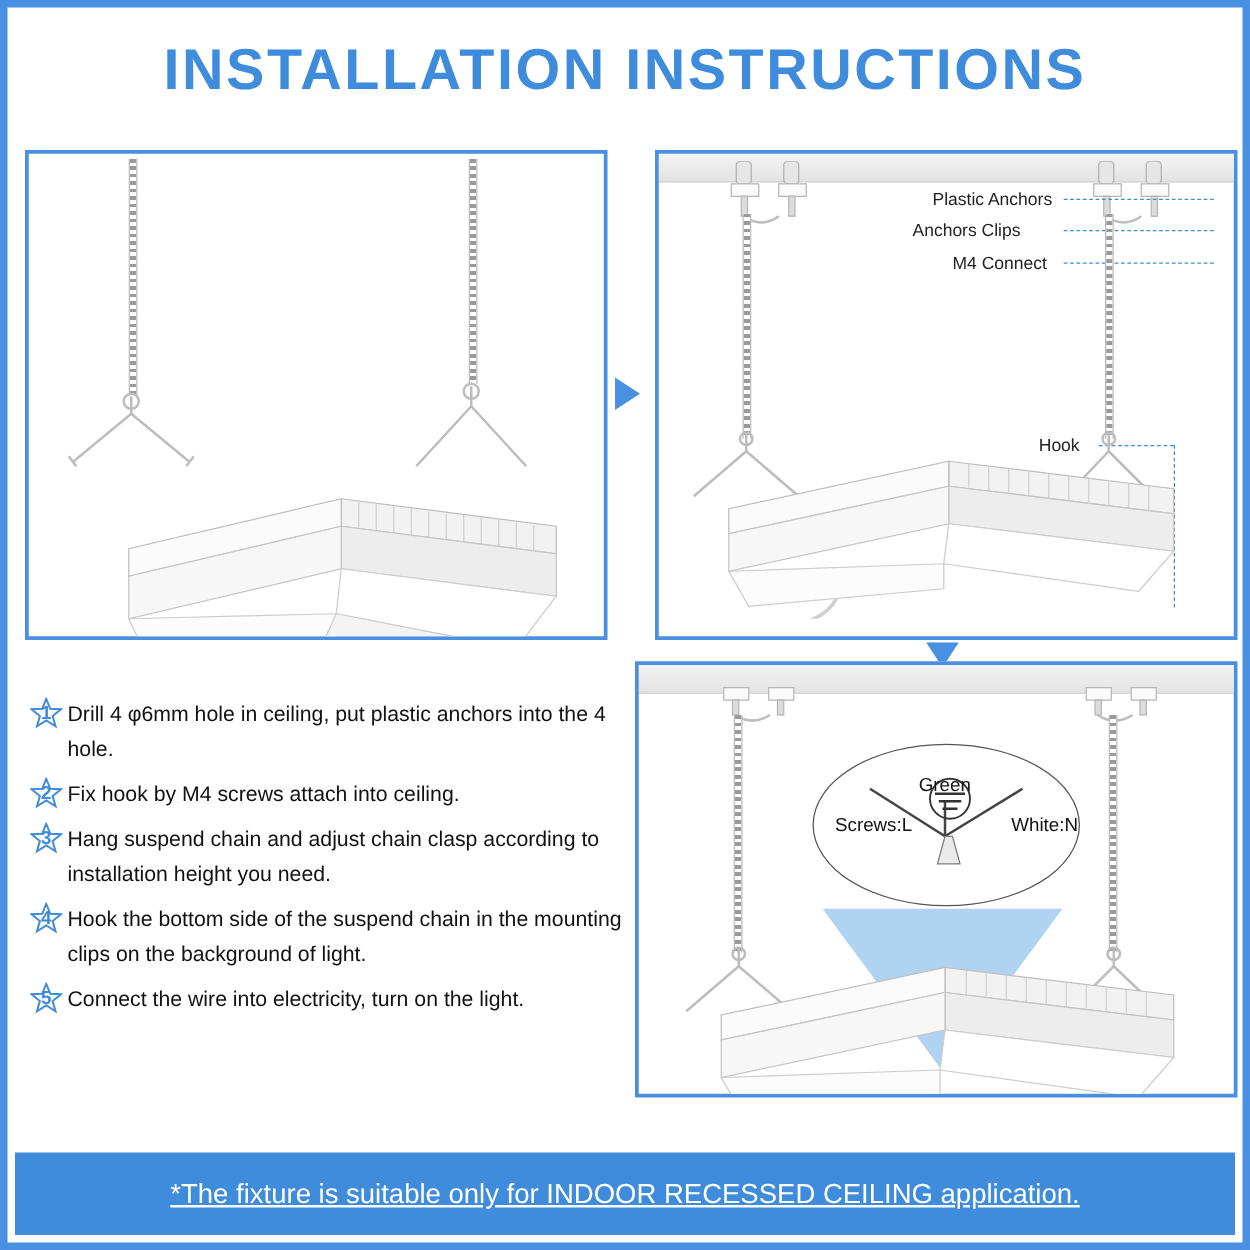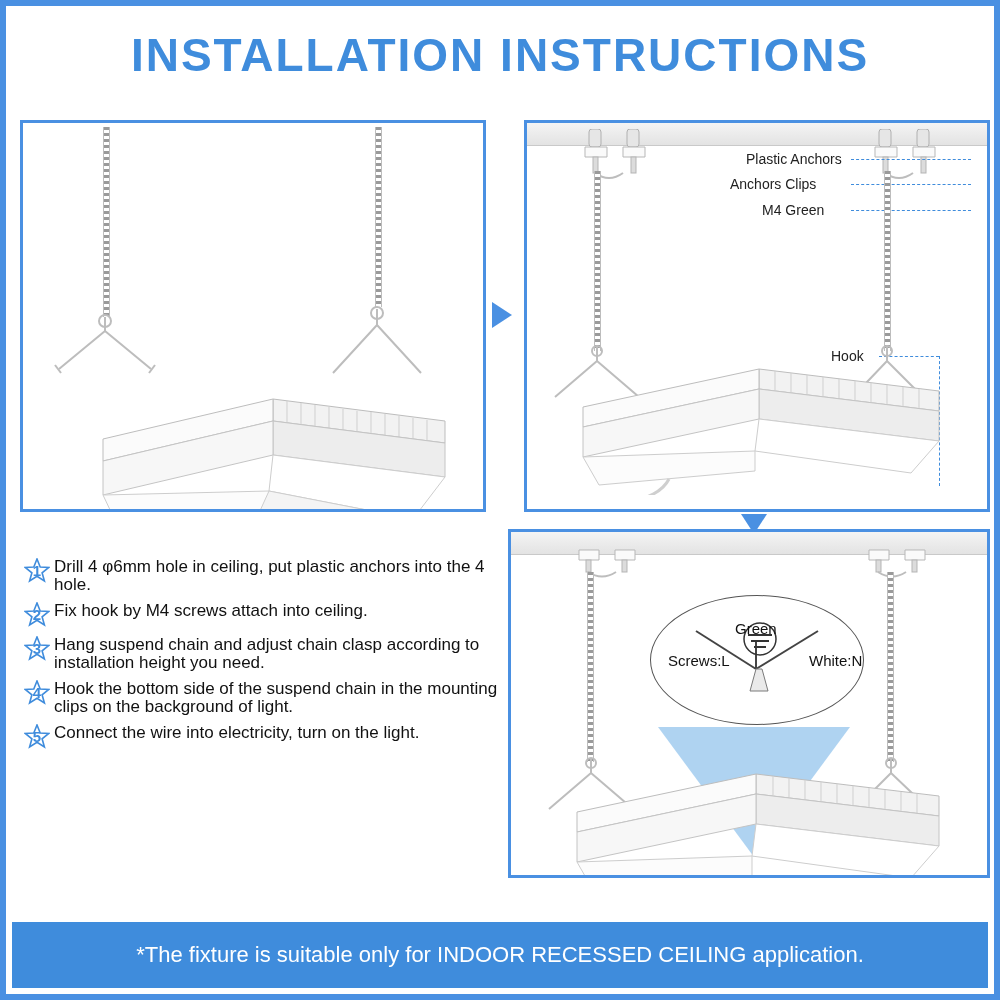--- a/index.html
+++ b/index.html
@@ -129,21 +129,21 @@
     font-size: 15px;
     font-weight: bold;
     line-height: 26px;
     text-align: center;
   }
   .badge svg { position: absolute; left: 0; top: 0; }
   .badge span { position: relative; z-index: 2; }
   .step-text {
     font-size: 17px;
     color: #111;
-    line-height: 18px;
+    line-height: 28px;
     font-family: "Liberation Sans", sans-serif;
   }
 
   
   .bubble {
     position: absolute;
     border: 1px solid #555;
     border-radius: 50%;
     background: #ffffff;
   }
@@ -169,20 +169,21 @@
     width: calc(100% - 12px);
     height: 66px;
     background: #3f8cdc;
     color: #ffffff;
     font-size: 22px;
     display: flex;
     align-items: center;
     justify-content: center;
     text-align: center;
     font-family: "Liberation Sans", sans-serif;
+    text-decoration: underline;
   }
 </style>
 </head>
 <body>
 
 <div class="page">
 
   <div class="title">INSTALLATION INSTRUCTIONS</div>
 
   <div class="panel" id="panel1">
@@ -259,21 +260,21 @@
       <rect x="64" y="28" width="5" height="16" fill="#dcdcdc" stroke="#b5b5b5"></rect>
       <path d="M28 44 q 14 10 28 0" stroke="#bdbdbd" stroke-width="2" fill="none"></path>
     </svg>
 
     <div class="callout" style="left:203px; top:28px;margin-left:16px;">Plastic Anchors</div>
     <div class="dashline" style="left:324px; top:36px; width:120px;"></div>
 
     <div class="callout" style="left:203px; top:53px;">Anchors Clips</div>
     <div class="dashline" style="left:324px; top:61px; width:120px;"></div>
 
-    <div class="callout" style="left:235px; top:79px;">M4 Green</div>
+    <div class="callout" style="left:235px; top:79px;">M4 Connect</div>
     <div class="dashline" style="left:324px; top:87px; width:120px;"></div>
 
     <div class="callout" style="left:304px; top:225px;">Hook</div>
     <div class="dashline" style="left:352px; top:233px; width:60px;"></div>
     <div class="dashline v" style="left:412px; top:233px; height:130px;"></div>
 
     <div class="chain" style="left:67px; top:48px; height:180px;"></div>
     <div class="chain" style="left:357px; top:48px; height:180px;"></div>
 
     <svg width="110" height="70" style="position:absolute; left:16px; top:222px;">

